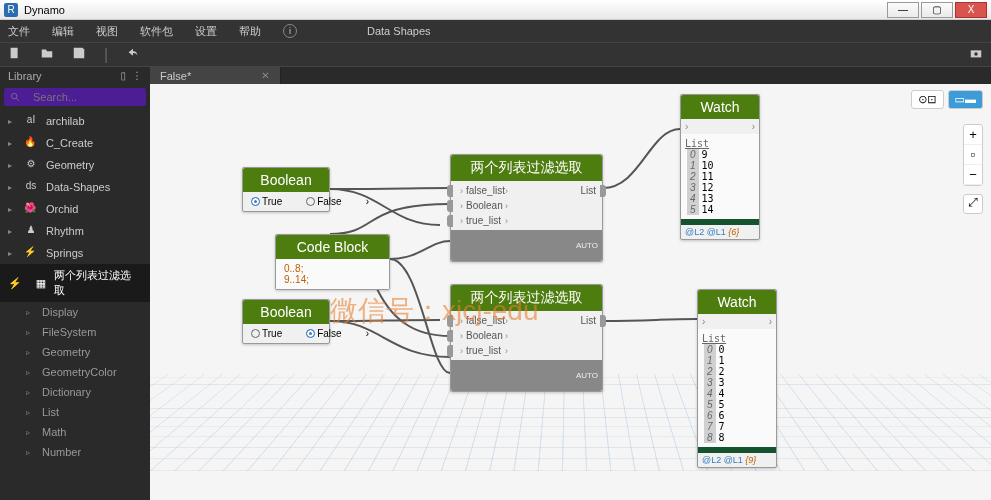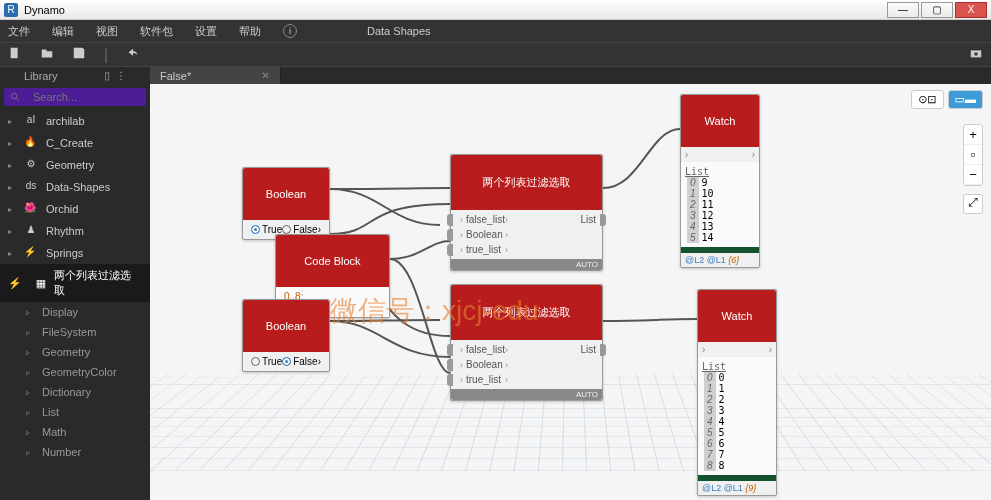--- a/index.html
+++ b/index.html
@@ -9,52 +9,52 @@
 .titlebar .wincontrols { margin-left: auto; display: flex; }
 .wincontrols div { width: 32px; height: 16px; border: 1px solid #999; margin-left: 2px; font-size: 10px; text-align: center; line-height: 14px; }
 .wincontrols .close { background: #d9534f; color: #fff; border-color: #b03030; }
 .menubar { height: 22px; background: #333; display: flex; align-items: center; padding: 0 8px; font-size: 11px; color: #ccc; }
 .menubar span { margin-right: 22px; cursor: pointer; }
 .menubar .info { width: 14px; height: 14px; border: 1px solid #888; border-radius: 50%; text-align: center; line-height: 12px; font-size: 9px; margin-right: 70px; }
 .toolbar { height: 24px; background: #333; display: flex; align-items: center; padding: 0 8px; gap: 18px; color: #ccc; border-top: 1px solid #444; }
 .toolbar svg { width: 14px; height: 14px; }
 .toolbar .cam { margin-left: auto; }
 .tabbar { height: 18px; background: #2a2a2a; border-top: 1px solid #444; display: flex; align-items: center; }
-.lib-hdr { width: 150px; height: 18px; background: #2a2a2a; color: #aaa; font-size: 11px; padding: 0 24px; display: flex; align-items: center; }
+.lib-hdr { width: 150px; height: 18px; background: #2a2a2a; color: #aaa; font-size: 11px; padding: 0 8px; display: flex; align-items: center; }
 .lib-hdr .icons { margin-left: auto; display: flex; gap: 6px; font-size: 10px; }
 .tab { background: #444; color: #ccc; font-size: 11px; padding: 0 10px; height: 17px; display: flex; align-items: center; border-right: 1px solid #222; }
 .tab .x { margin-left: 70px; font-size: 10px; color: #888; }
 .main { display: flex; height: calc(500px - 84px); }
 .sidebar { width: 150px; background: #2a2a2a; color: #ccc; font-size: 11px; display: flex; flex-direction: column; }
 .search { display: flex; align-items: center; background: #4c1d95; margin: 4px; padding: 3px 6px; border-radius: 2px; gap: 8px; }
 .search svg { width: 11px; height: 11px; margin-right: 4px; }
 .search input { background: transparent; border: none; color: #aaa; font-size: 11px; width: 100px; outline: none; }
 .lib-item { display: flex; align-items: center; padding: 4px 8px; gap: 8px; cursor: pointer; }
 .lib-item .tri { font-size: 8px; color: #888; width: 8px; }
 .lib-item .ico { width: 14px; height: 14px; text-align: center; font-size: 10px; }
 .lib-item.sub { padding-left: 26px; color: #999; }
 .lib-item.sel { background: #1a1a1a; color: #fff; }
 .lib-item.sel .bolt { color: #f5a623; }
 .canvas { flex: 1; background: #f5f5f5; position: relative; overflow: hidden; }
 .grid-bg { position: absolute; top: 290px; left: 0; right: 0; bottom: 0; background: repeating-linear-gradient(90deg, rgba(100,150,200,0.2) 0 1px, transparent 1px 18px), repeating-linear-gradient(0deg, rgba(100,150,200,0.15) 0 1px, transparent 1px 12px); transform: perspective(400px) rotateX(55deg); transform-origin: top; }
 .node { position: absolute; background: #f0f0f0; border: 1px solid #999; border-radius: 2px; font-size: 11px; box-shadow: 0 1px 3px rgba(0,0,0,0.2); }
-.node-hdr { background: #b91c1c; color: #fff; padding: 20px 8px; text-align: center; font-size: 11px; border-radius: 2px 2px 0 0; }
+.node-hdr { background: #4d7c0f; color: #fff; padding: 4px 8px; text-align: center; font-size: 14px; border-radius: 2px 2px 0 0; }
 .node-body { display: flex; }
 .ports-in, .ports-out { padding: 2px 0; }
 .port { display: flex; align-items: center; padding: 2px 6px; font-size: 10px; color: #555; position: relative; }
 .port-dot { width: 6px; height: 12px; background: #999; position: absolute; }
 .ports-in .port-dot { left: -4px; border-radius: 3px 0 0 3px; }
 .ports-out .port-dot { right: -4px; border-radius: 0 3px 3px 0; }
 .port .chev { font-size: 9px; color: #888; margin: 0 3px; }
-.bool-body { padding: 4px 8px; display: flex; gap: 0; font-size: 10px; }
+.bool-body { padding: 4px 8px; display: flex; gap: 24px; font-size: 10px; }
 .radio { display: flex; align-items: center; gap: 2px; }
 .radio .dot { width: 9px; height: 9px; border: 1px solid #666; border-radius: 50%; display: inline-block; }
 .radio.on .dot { background: #3880c0; border-color: #3880c0; box-shadow: inset 0 0 0 2px #fff; }
 .code-body { padding: 4px 8px; font-family: monospace; font-size: 10px; color: #c06000; background: #fafafa; }
-.auto-ftr { background: #888; color: #eee; font-size: 8px; text-align: right; padding: 1px 4px; border-radius: 0 0 2px 2px; }
+.auto-ftr { background: #888; color: #eee; font-size: 8px; text-align: right; padding: 11px 4px; border-radius: 0 0 2px 2px; }
 .watch-body { background: #fafafa; padding: 4px; min-width: 60px; }
 .watch-body .lst-lbl { font-family: monospace; font-size: 10px; color: #666; text-decoration: underline; }
 .watch-row { font-family: monospace; font-size: 10px; padding: 0 2px; }
 .watch-row .idx { background: #d0d0d0; color: #666; padding: 0 3px; margin-right: 3px; font-style: italic; }
 .watch-ftr { font-size: 9px; color: #3880c0; padding: 2px 4px; border-top: 6px solid #14532d; }
 .watch-ftr .cnt { color: #c06000; font-style: italic; }
 svg.wires { position: absolute; top: 0; left: 0; width: 100%; height: 100%; pointer-events: none; }
 .wire { stroke: #555; stroke-width: 2; fill: none; }
 .tb-icons { position: absolute; top: 6px; right: 8px; display: flex; gap: 4px; }
 .tb-icons .grp { background: #fff; border: 1px solid #ccc; border-radius: 3px; padding: 2px 6px; font-size: 11px; display: flex; gap: 4px; }

